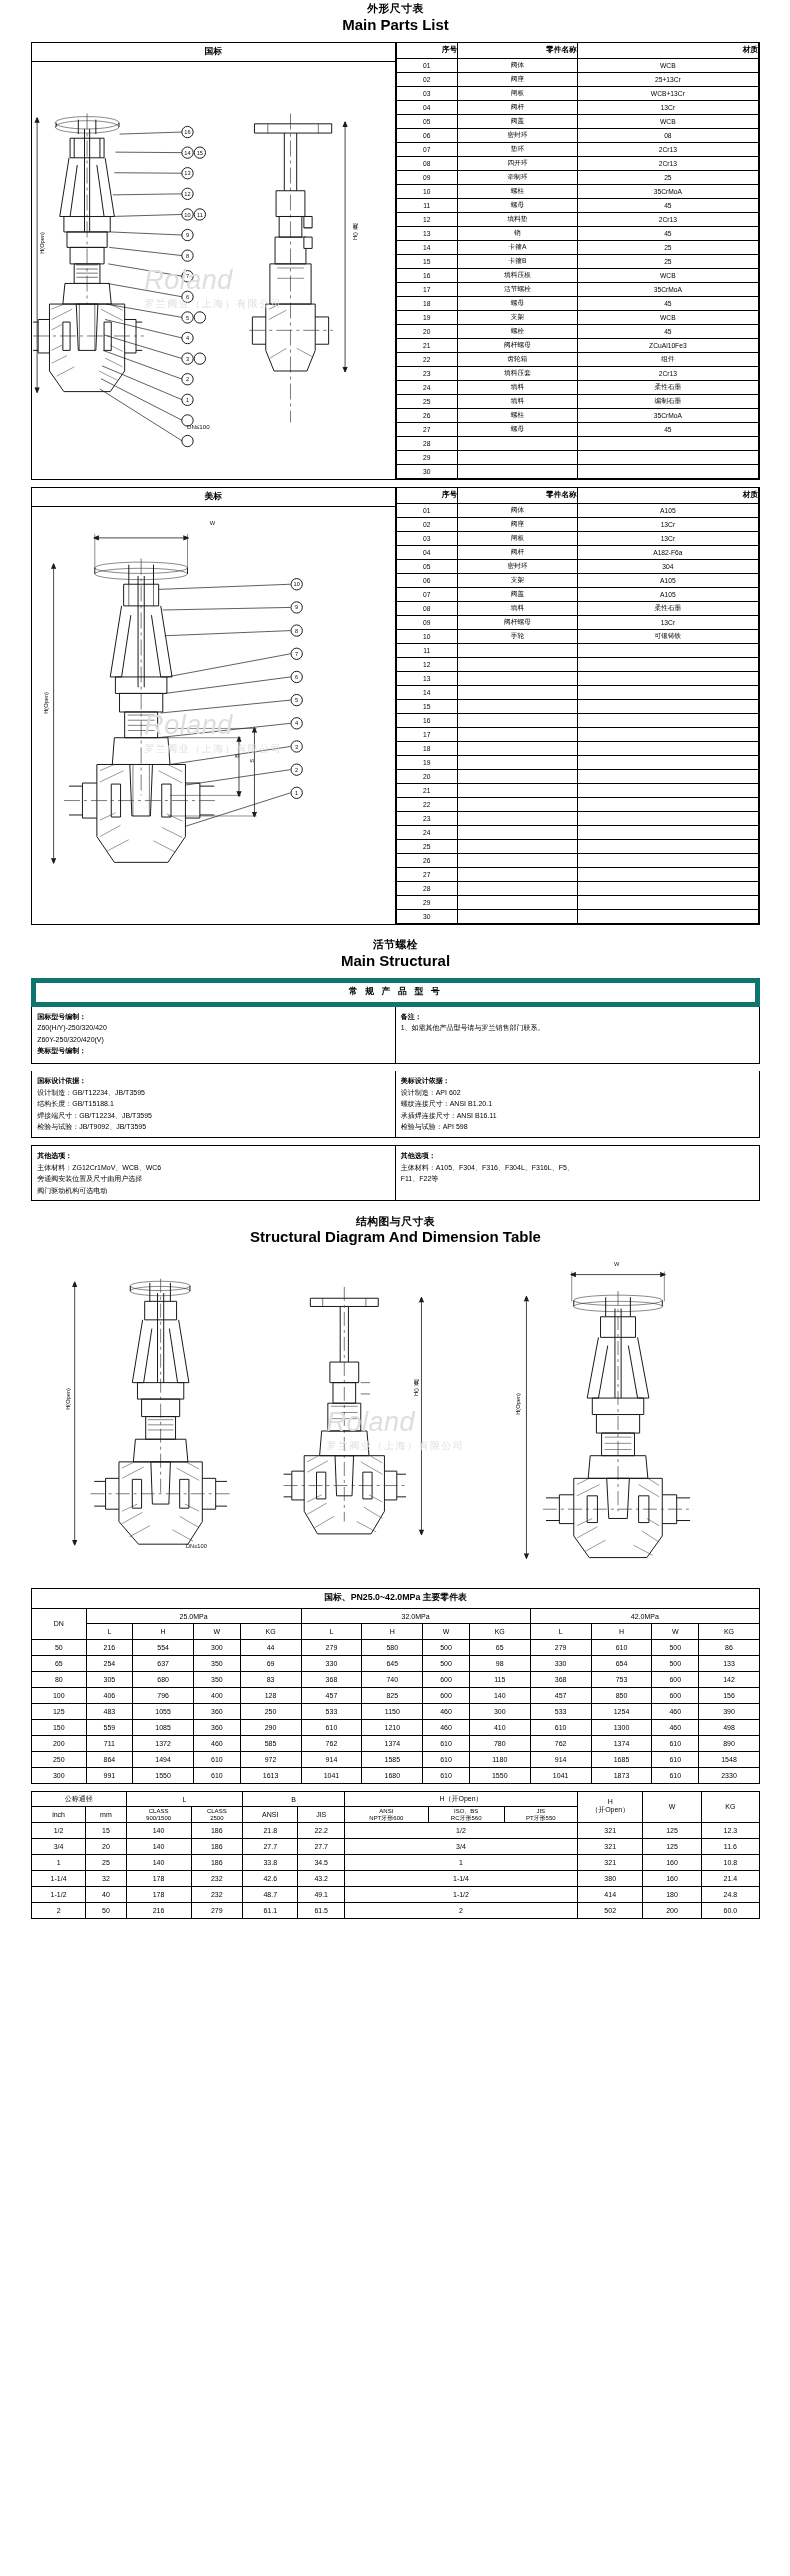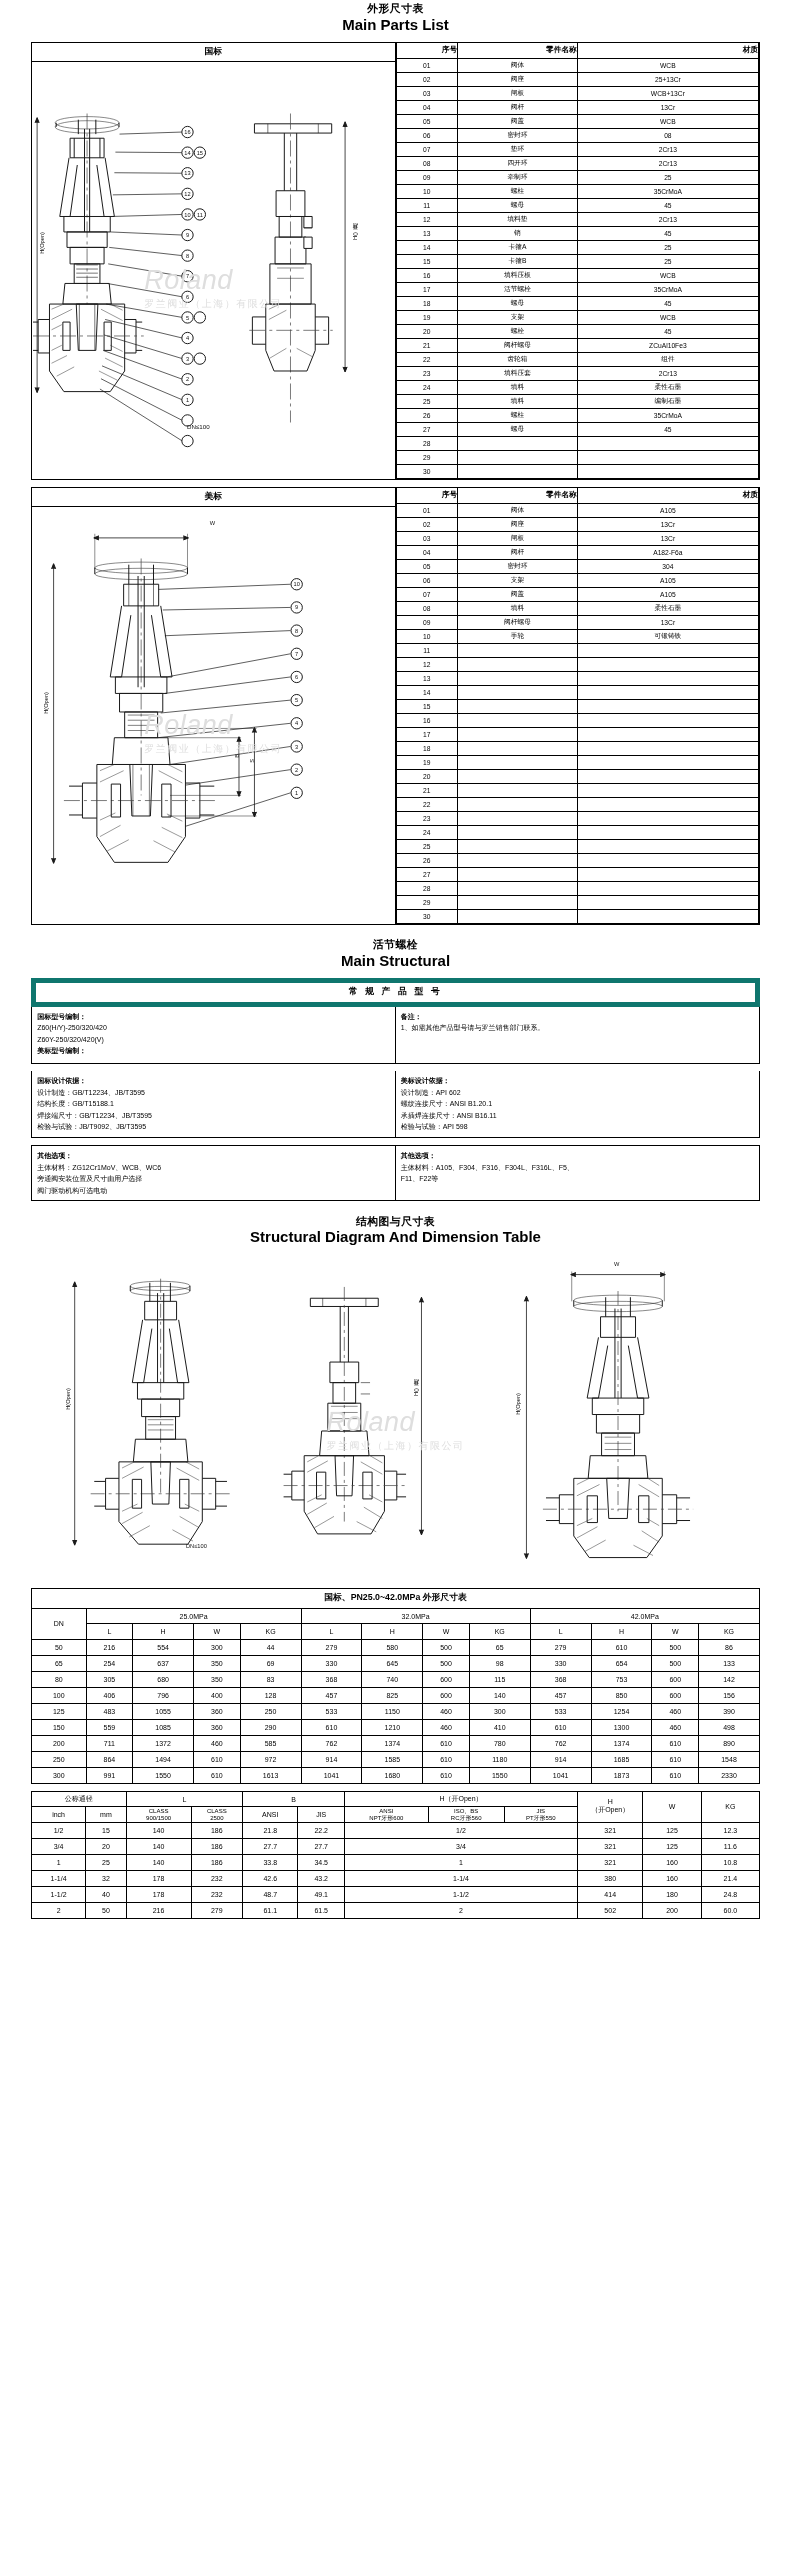--- a/index.html
+++ b/index.html
@@ -911,21 +911,21 @@
     <div class="dimlabel vert" style="left:381px;top:134px;">H(开启)</div>
     <div class="dimlabel" style="left:583px;top:7.2px;">W</div>
     <div class="dimlabel vert" style="left:484px;top:139px;">H(Open)</div>
   </div>
 
   <div class="gap-sm"></div>
 
 
   <div class="gap-sm"></div>
 
-  <div class="tbl-title">国标、PN25.0~42.0MPa 外形尺寸表</div>
+  <div class="tbl-title">国标、PN25.0~42.0MPa 主要零件表</div>
   <table class="dim">
     <thead>
       <tr>
         <th rowspan="2" style="width:7.5%">DN</th>
         <th class="grp" colspan="4">25.0MPa</th>
         <th class="grp" colspan="4">32.0MPa</th>
         <th class="grp" colspan="4">42.0MPa</th>
       </tr>
       <tr id="gb-dim-subhead">
             <th>L</th>

